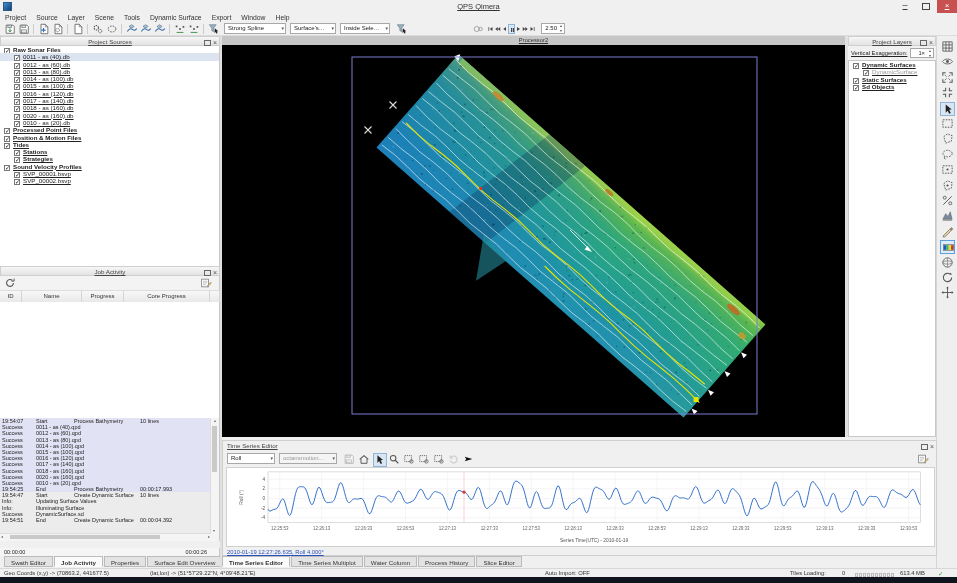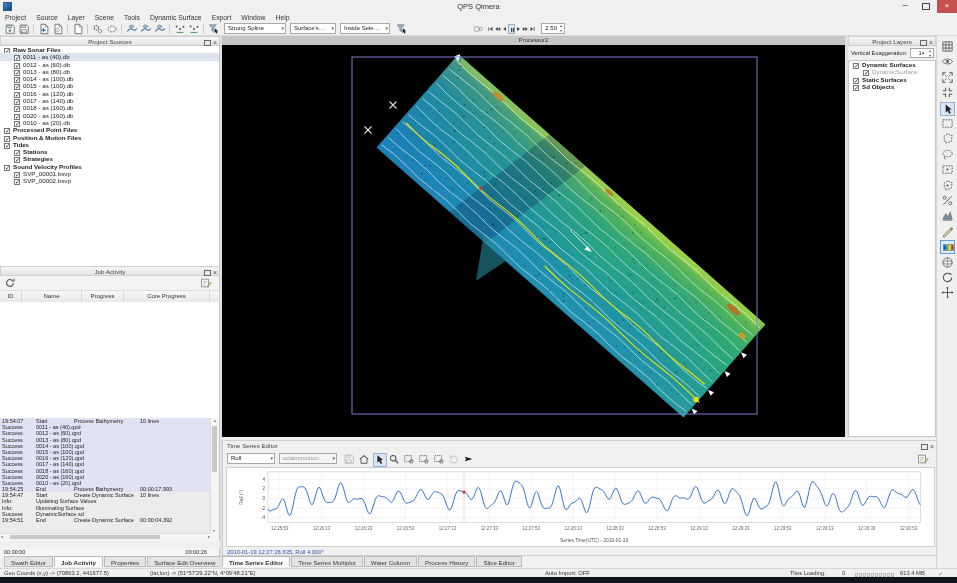--- a/index.html
+++ b/index.html
@@ -1,18 +1,18 @@
 <!DOCTYPE html>
 <html><head>
 <meta charset="utf-8">
 <style>
   html,body{margin:0;padding:0;background:#444;}
   #app{position:relative;width:957px;height:583px;background:#f0f0f0;overflow:hidden;
        font-family:"Liberation Sans",sans-serif;color:#222;font-size:7px;}
-  .abs{position:absolute;}
+  .abs{position:absolute;text-decoration:underline;}
   
   #titlebar{left:0;top:0;width:957px;height:13px;background:#f0f0f0;}
   #app-icon{left:3px;top:2px;width:9px;height:9px;background:linear-gradient(135deg,#3d8fd0,#16406e);border:1px solid #2a5a8c;box-sizing:border-box;}
   #win-title{left:0;top:0;width:957px;text-align:center;font-size:7.5px;line-height:13px;color:#333;}
   .winbtn{top:0;width:20px;height:13px;text-align:center;font-size:9px;line-height:11px;color:#333;cursor:default;}
   #btn-min{right:42px;}
   #btn-max{right:21px;}
   #btn-max span{display:inline-block;width:6px;height:5px;border:1px solid #444;margin-top:3px;}
   #btn-close{right:0;background:#c75050;color:#fff;font-size:8px;}
   

